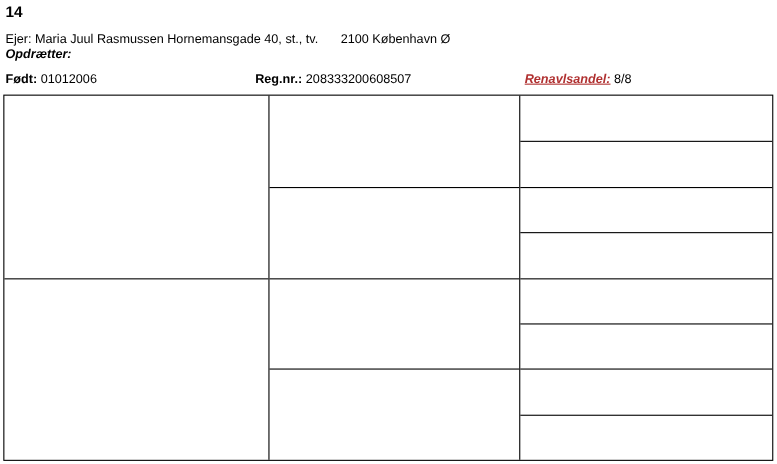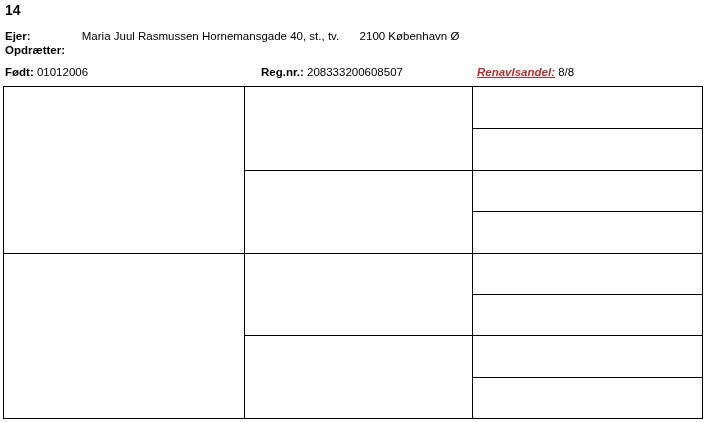--- a/index.html
+++ b/index.html
@@ -46,59 +46,59 @@
 
   
   .owner-row {
     position: absolute;
     left: 5px;
     top: 30px;
     font-size: 11.5px;
     white-space: nowrap;
   }
   .owner-row .lbl {
-    font-weight: bold;
+    font-weight: normal;
   }
   .owner-value {
     display: inline-block;
-    margin-left: 48px;
   }
   .owner-value .addr-gap {
     display: inline-block;
     width: 14px;
   }
   .breeder-row {
     position: absolute;
     left: 5px;
     top: 44px;
     font-size: 11.5px;
     white-space: nowrap;
   }
   .breeder-row .lbl {
     font-weight: bold;
+    font-style: italic;
   }
 
   
   .info-strip {
     position: absolute;
     top: 66px;
     left: 0;
     width: 706px;
     height: 18px;
     font-size: 11.5px;
   }
   .info-item {
     position: absolute;
     white-space: nowrap;
   }
   .info-item .lbl {
     font-weight: bold;
   }
   .info-born { left: 5px; top: 0; }
-  .info-reg { left: 261px; top: 0; }
+  .info-reg { left: 232px; top: 0; }
   .info-inbreed { left: 477px; top: 0; }
   .info-inbreed .lbl {
     color: #b03030;
     text-decoration: underline;
     text-decoration-color: #b03030;
     font-style: italic;
   }
 
   
   .pedigree {

